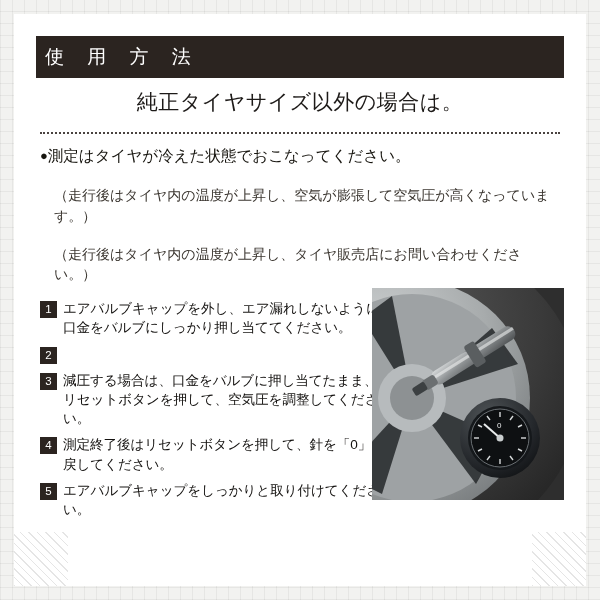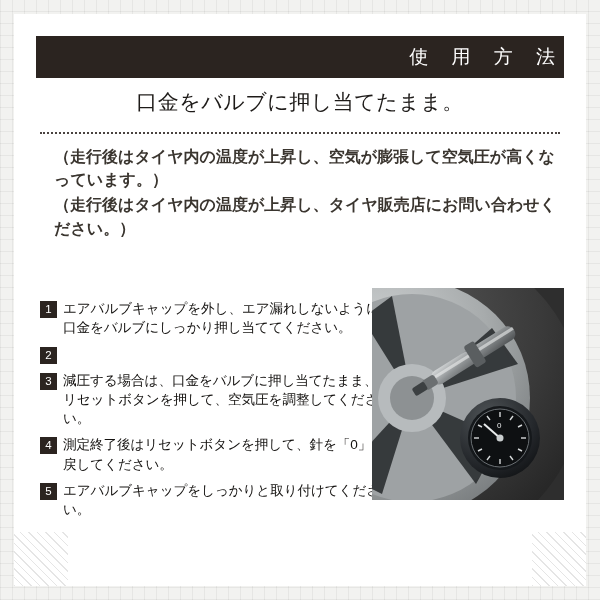--- a/index.html
+++ b/index.html
@@ -44,21 +44,21 @@
     background: #2b2420;
     color: #ffffff;
   }
   #title-bar .title-text {
     position: absolute;
     left: 0;
     top: 0;
     width: 528px;
     height: 42px;
     line-height: 42px;
-    text-align: right;
+    text-align: left;
     font-size: 19px;
     letter-spacing: 9px;
     font-weight: normal;
     text-indent: 9px;
   }
   
   #headline {
     position: absolute;
     left: 22px;
     top: 74px;
@@ -92,26 +92,25 @@
     color: #17150f;
     line-height: 1.5;
     text-indent: -16px;
     padding-left: 16px;
   }
   .note-main .bullet {
     font-size: 13px;
     vertical-align: 1px;
   }
   .note-sub {
-    font-size: 16px;
+    font-size: 14px;
     color: #3a352f;
     line-height: 1.45;
     padding-left: 14px;
-    margin-top: 1px;
-    font-weight: bold;
+    margin-top: 18px;
   }
   
   #steps {
     position: absolute;
     left: 26px;
     top: 285px;
     width: 348px;
   }
   .step {
     display: flex;
@@ -162,27 +161,28 @@
 </head>
 <body>
 
 <div id="page">
   <div id="card">
 
     <div id="title-bar">
       <div class="title-text">使 用 方 法</div>
     </div>
 
-    <div id="headline">口金をバルブに押し当てたまま。</div>
+    <div id="headline">純正タイヤサイズ以外の場合は。</div>
 
     <div id="divider"></div>
 
     <div id="notes">
 
       <div class="note">
+        <div class="note-main"><span class="bullet">●</span><span>測定はタイヤが冷えた状態でおこなってください。</span></div>
         <div class="note-sub">（走行後はタイヤ内の温度が上昇し、空気が膨張して空気圧が高くなっています。）</div>
       </div>
 
       <div class="note">
         <div class="note-sub">（走行後はタイヤ内の温度が上昇し、タイヤ販売店にお問い合わせください。）</div>
       </div>
 
     </div>
 
     <div id="steps">

